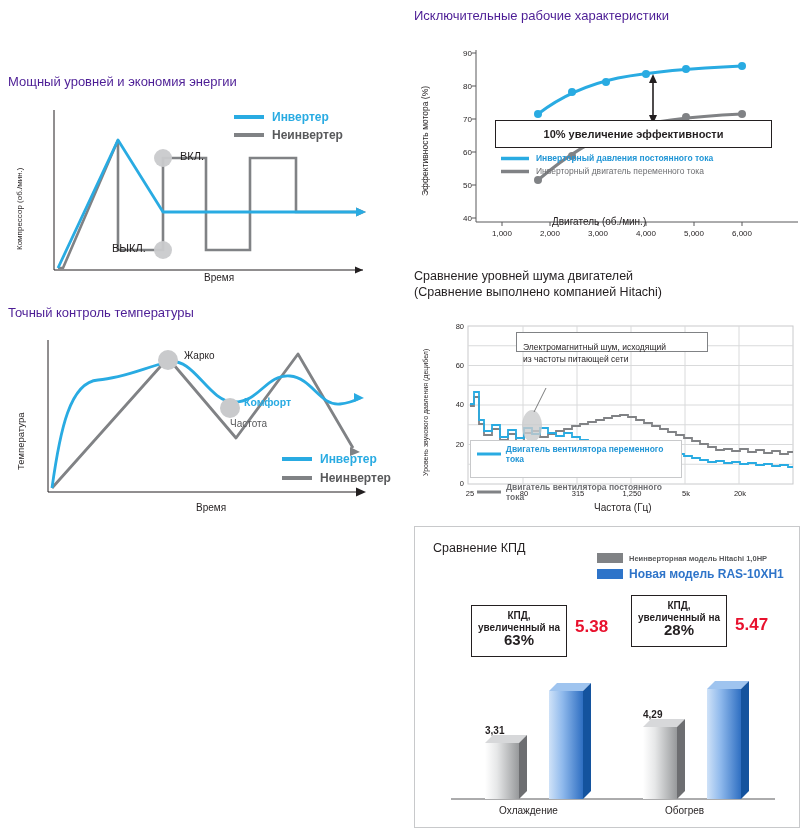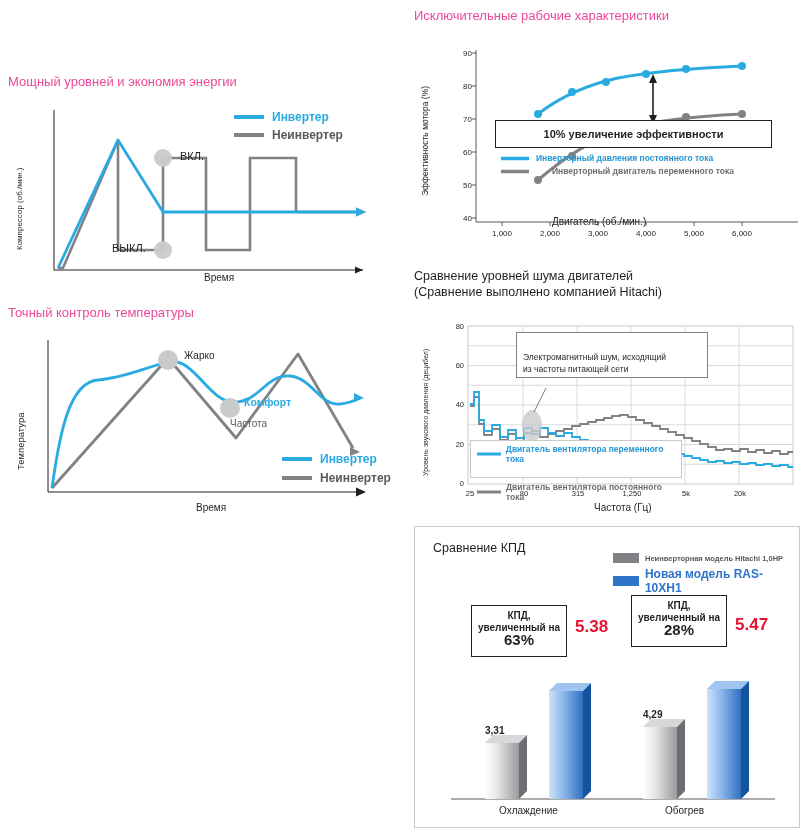--- a/index.html
+++ b/index.html
@@ -5,21 +5,21 @@
   html,body{margin:0;padding:0;}
   body{
     width:800px;height:833px;
     background:#ffffff;
     font-family:"Liberation Sans", sans-serif;
     color:#231f20;
     position:relative;
     overflow:hidden;
   }
   .panel{position:absolute;}
-  .ttl{font-size:13px;color:#ec4899;}
+  .ttl{font-size:13px;color:#4c1d95;}
   .ttl2{font-size:12.5px;color:#231f20;line-height:16px;}
   .axlabel{font-size:8px;fill:#231f20;}
   svg{display:block;}
   .legend-line{stroke-width:4;stroke-linecap:butt;}
   .lg-txt{font-size:12px;color:#231f20;}
   .lg-txt-blue{font-size:8.5px;color:#2196d6;}
   .lg-txt-gray{font-size:8.5px;color:#6d6e71;}
   .callout{
     border:1px solid #231f20;background:#fff;
     font-size:10px;font-weight:bold;text-align:center;
@@ -194,21 +194,21 @@
   <div style="display:flex;align-items:center;margin-bottom:3px;">
     <svg width="30" height="9">
         <line x1="1" y1="4.5" x2="29" y2="4.5" stroke="#29abe2" stroke-width="3.5"></line>
       </svg>
     <span class="lg-txt-blue" style="margin-left:6px;font-weight:bold;">Инверторный давления постоянного тока</span>
   </div>
   <div style="display:flex;align-items:center;">
     <svg width="30" height="9">
         <line x1="1" y1="4.5" x2="29" y2="4.5" stroke="#808285" stroke-width="3.5"></line>
       </svg>
-    <span class="lg-txt-gray" style="margin-left:22px;font-weight:bold;">Инверторный двигатель переменного тока</span>
+    <span class="lg-txt-gray" style="margin-left:6px;font-weight:normal;">Инверторный двигатель переменного тока</span>
   </div>
 </div>
 
 <div class="panel" style="left:414px;top:268px;width:386px;">
   <div class="ttl2">Сравнение уровней шума двигателей</div>
   <div class="ttl2">(Сравнение выполнено компанией Hitachi)</div>
 </div>
 
 <div class="panel" style="left:414px;top:316px;width:386px;height:206px;">
   <svg width="386" height="206" viewBox="0 0 386 206">
@@ -253,21 +253,21 @@
 
     <ellipse cx="118" cy="110" rx="10" ry="16" fill="#c9cacc" opacity="0.8"></ellipse>
 
     <line x1="120" y1="96" x2="132" y2="72" stroke="#58595b" stroke-width="0.8"></line>
 
     <text transform="translate(14,160) rotate(-90)" font-size="7" fill="#231f20">Уровень звукового давления (децибел)</text>
   </svg>
   <div style="position:absolute;left:180px;top:186px;font-size:10px;">Частота (Гц)</div>
 </div>
 
-<div class="boxed" style="position:absolute;left:516px;top:332px;width:192px;height:46px;padding:18px 6px;box-sizing:border-box;border-color:#808285;">
+<div class="boxed" style="position:absolute;left:516px;top:332px;width:192px;height:20px;padding:8px 6px;box-sizing:border-box;border-color:#808285;">
   <div style="font-size:8.5px;line-height:12px;">Электромагнитный шум, исходящий</div>
   <div style="font-size:8.5px;line-height:12px;">из частоты питающей сети</div>
 </div>
 
 <div class="boxed" style="position:absolute;left:470px;top:440px;width:212px;height:38px;padding:3px 5px;box-sizing:border-box;">
   <div style="display:flex;align-items:center;margin-bottom:18px;">
     <svg width="26" height="8">
         <line x1="1" y1="4" x2="25" y2="4" stroke="#29abe2" stroke-width="3"></line>
       </svg>
     <span class="lg-txt-blue" style="margin-left:5px;font-weight:bold;">Двигатель вентилятора переменного тока</span>
@@ -276,21 +276,21 @@
     <svg width="26" height="8">
         <line x1="1" y1="4" x2="25" y2="4" stroke="#808285" stroke-width="3"></line>
       </svg>
     <span class="lg-txt-gray" style="margin-left:5px;font-weight:bold;">Двигатель вентилятора постоянного тока</span>
   </div>
 </div>
 
 <div class="panel boxed" style="left:414px;top:526px;width:384px;height:300px;">
   <div style="position:absolute;left:18px;top:14px;font-size:12.5px;">Сравнение КПД</div>
 
-  <div style="position:absolute;left:198px;top:26px;">
+  <div style="position:absolute;left:182px;top:26px;">
     <div style="display:flex;align-items:center;margin-bottom:4px;">
       <div style="width:26px;height:10px;background:#808285;"></div>
       <span style="margin-left:6px;font-size:7.5px;color:#58595b;font-weight:bold;">Неинверторная модель Hitachi 1,0HP</span>
     </div>
     <div style="display:flex;align-items:center;">
       <div style="width:26px;height:10px;background:#2e74c9;"></div>
       <span style="margin-left:6px;font-size:12px;color:#2e74c9;font-weight:bold;">Новая модель RAS-10XH1</span>
     </div>
   </div>
 

